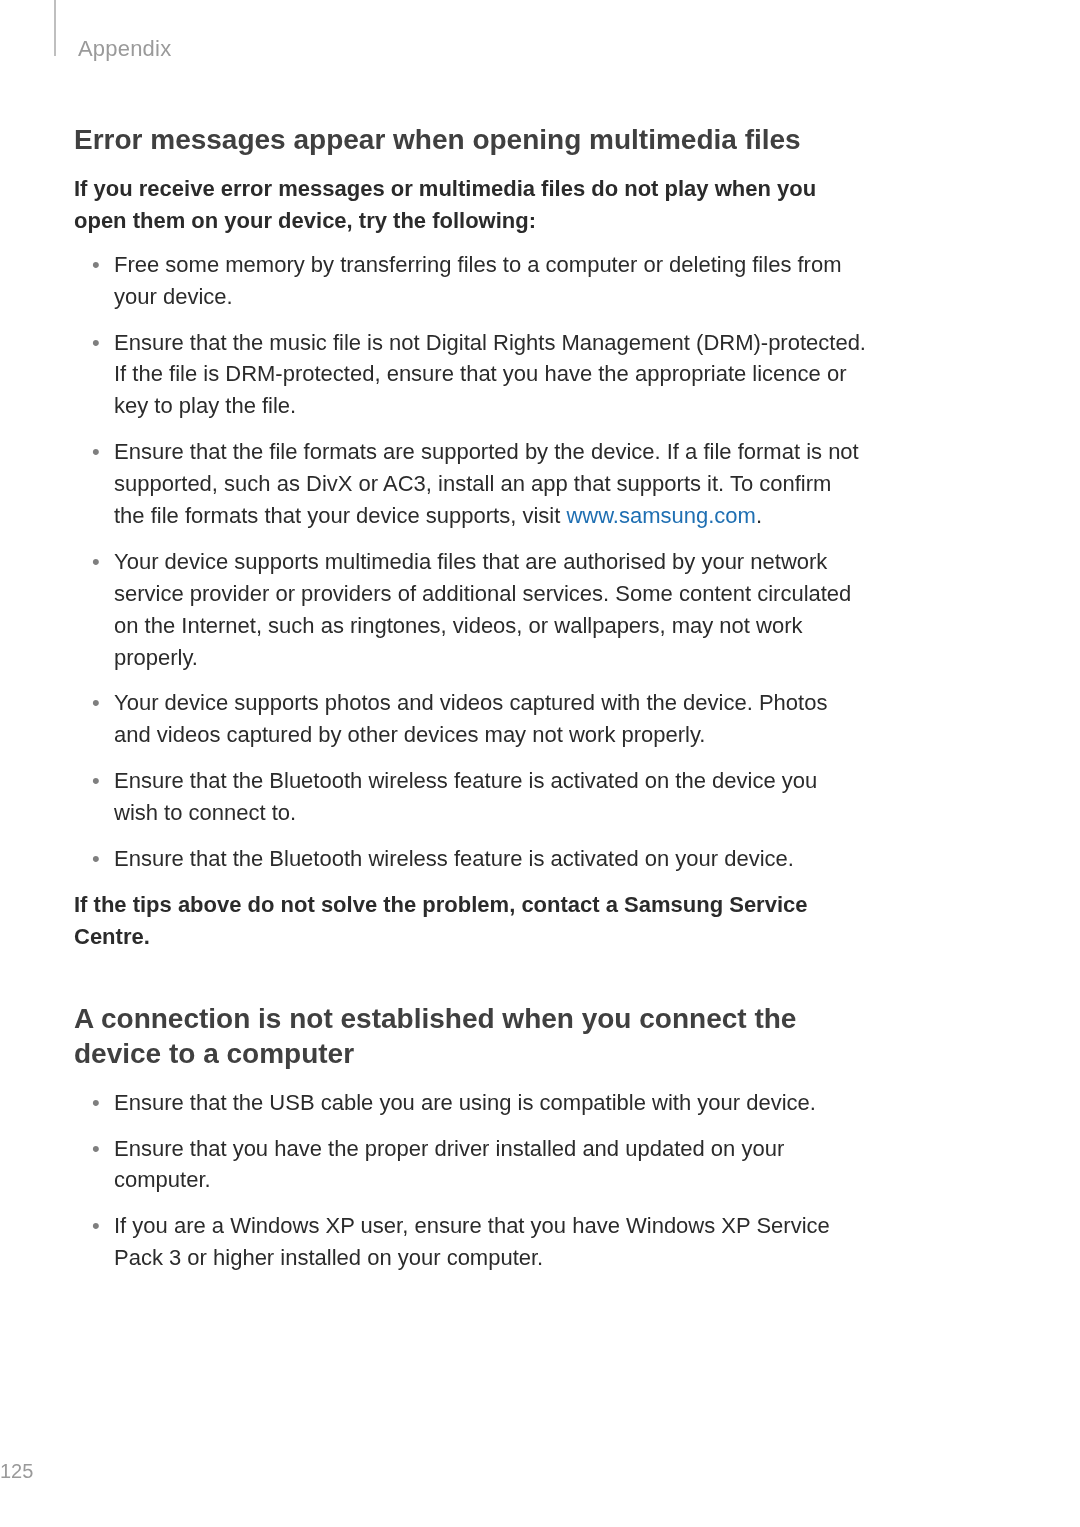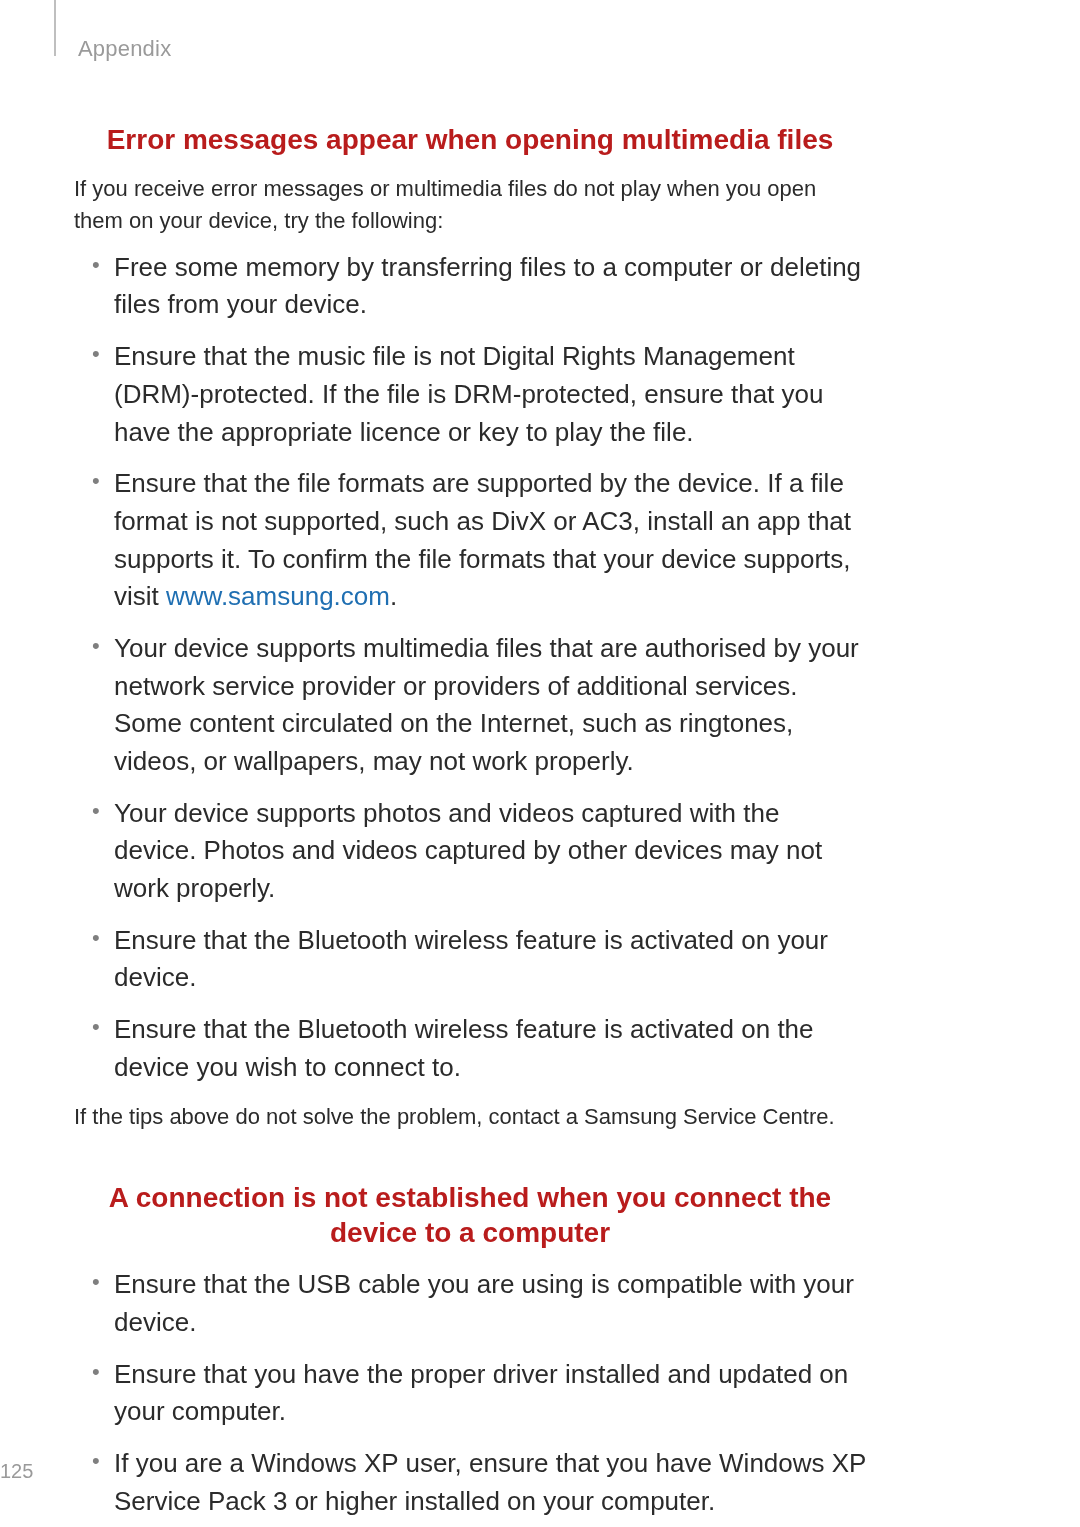--- a/index.html
+++ b/index.html
@@ -1,25 +1,25 @@
 <!DOCTYPE html>
 <html><head>
 <meta charset="utf-8">
 <style>
   * { margin: 0; padding: 0; box-sizing: border-box; }
   html, body { width: 1080px; height: 1527px; background: #fff; font-family: "Segoe UI", "Myriad Pro", "Helvetica Neue", Arial, sans-serif; color: #2b2b2b; }
   .page { position: relative; width: 940px; height: 1527px; padding: 40px 74px 0 74px; border-radius: 28px; }
   .header-mark { position: absolute; top: 0; left: 54px; width: 2px; height: 56px; background: #bfbfbf; }
   .header-label { position: absolute; top: 36px; left: 78px; font-size: 22px; color: #9a9a9a; letter-spacing: 0.2px; }
   .content { margin-top: 82px; }
-  h2.section { font-size: 28px; font-weight: 600; color: #b91c1c; margin-top: 48px; margin-bottom: 16px; line-height: 1.25; text-align: center; }
+  h2.section { font-size: 28px; font-weight: 600; color: #404040; margin-top: 48px; margin-bottom: 16px; line-height: 1.25; }
   h2.section.first { margin-top: 0; }
-  p.body { font-size: 22px; line-height: 1.45; font-weight: 400; color: #2b2b2b; margin-bottom: 12px; }
+  p.body { font-size: 22px; line-height: 1.45; font-weight: 700; color: #2b2b2b; margin-bottom: 12px; }
   ul.bullets { list-style: none; margin: 6px 0 10px 0; padding: 0; }
-  ul.bullets li { position: relative; padding-left: 40px; font-size: 26px; line-height: 1.45; margin: 10px 0 14px 0; color: #2b2b2b; }
+  ul.bullets li { position: relative; padding-left: 40px; font-size: 22px; line-height: 1.45; margin: 10px 0 14px 0; color: #2b2b2b; }
   ul.bullets li::before { content: "•"; position: absolute; left: 18px; top: 0; color: #7f7f7f; font-size: 22px; }
   a.link { color: #1f6fb2; text-decoration: none; }
   .page-num { position: absolute; bottom: 44px; left: 0; width: 100%; text-align: left; font-size: 20px; color: #9a9a9a; }
 </style>
 </head>
 <body>
 
 <div class="page">
   <div class="header-mark"></div>
   <div class="header-label">Appendix</div>
@@ -32,22 +32,22 @@
       <li>Free some memory by transferring files to a computer or deleting files from your device.</li>
       <li>Ensure that the music file is not Digital Rights Management (DRM)-protected. If the file is DRM-protected, ensure that you have the appropriate licence or key to play the file.</li>
       <li>
         <span>Ensure that the file formats are supported by the device. If a file format is not supported, such as DivX or AC3, install an app that supports it. To confirm the file formats that your device supports, visit </span><a class="link" href="#">www.samsung.com</a><span>.</span>
       </li>
       <li>Your device supports multimedia files that are authorised by your network service provider or providers of additional services. Some content circulated on the Internet, such as ringtones, videos, or wallpapers, may not work properly.</li>
       <li>Your device supports photos and videos captured with the device. Photos and videos captured by other devices may not work properly.</li>
     </ul>
 
     <ul class="bullets">
+      <li>Ensure that the Bluetooth wireless feature is activated on the device you wish to connect to.</li>
       <li>Ensure that the Bluetooth wireless feature is activated on your device.</li>
-      <li>Ensure that the Bluetooth wireless feature is activated on the device you wish to connect to.</li>
     </ul>
     <p class="body">If the tips above do not solve the problem, contact a Samsung Service Centre.</p>
 
     <h2 class="section">A connection is not established when you connect the device to a computer</h2>
     <ul class="bullets">
       <li>Ensure that the USB cable you are using is compatible with your device.</li>
       <li>Ensure that you have the proper driver installed and updated on your computer.</li>
       <li>If you are a Windows XP user, ensure that you have Windows XP Service Pack 3 or higher installed on your computer.</li>
     </ul>
 

